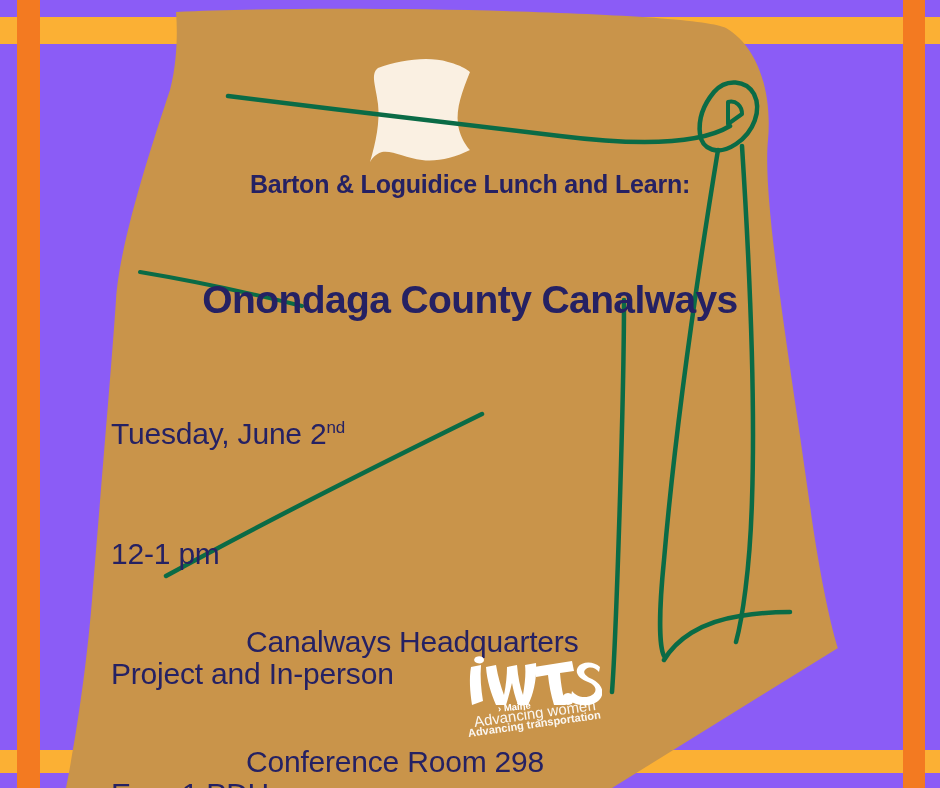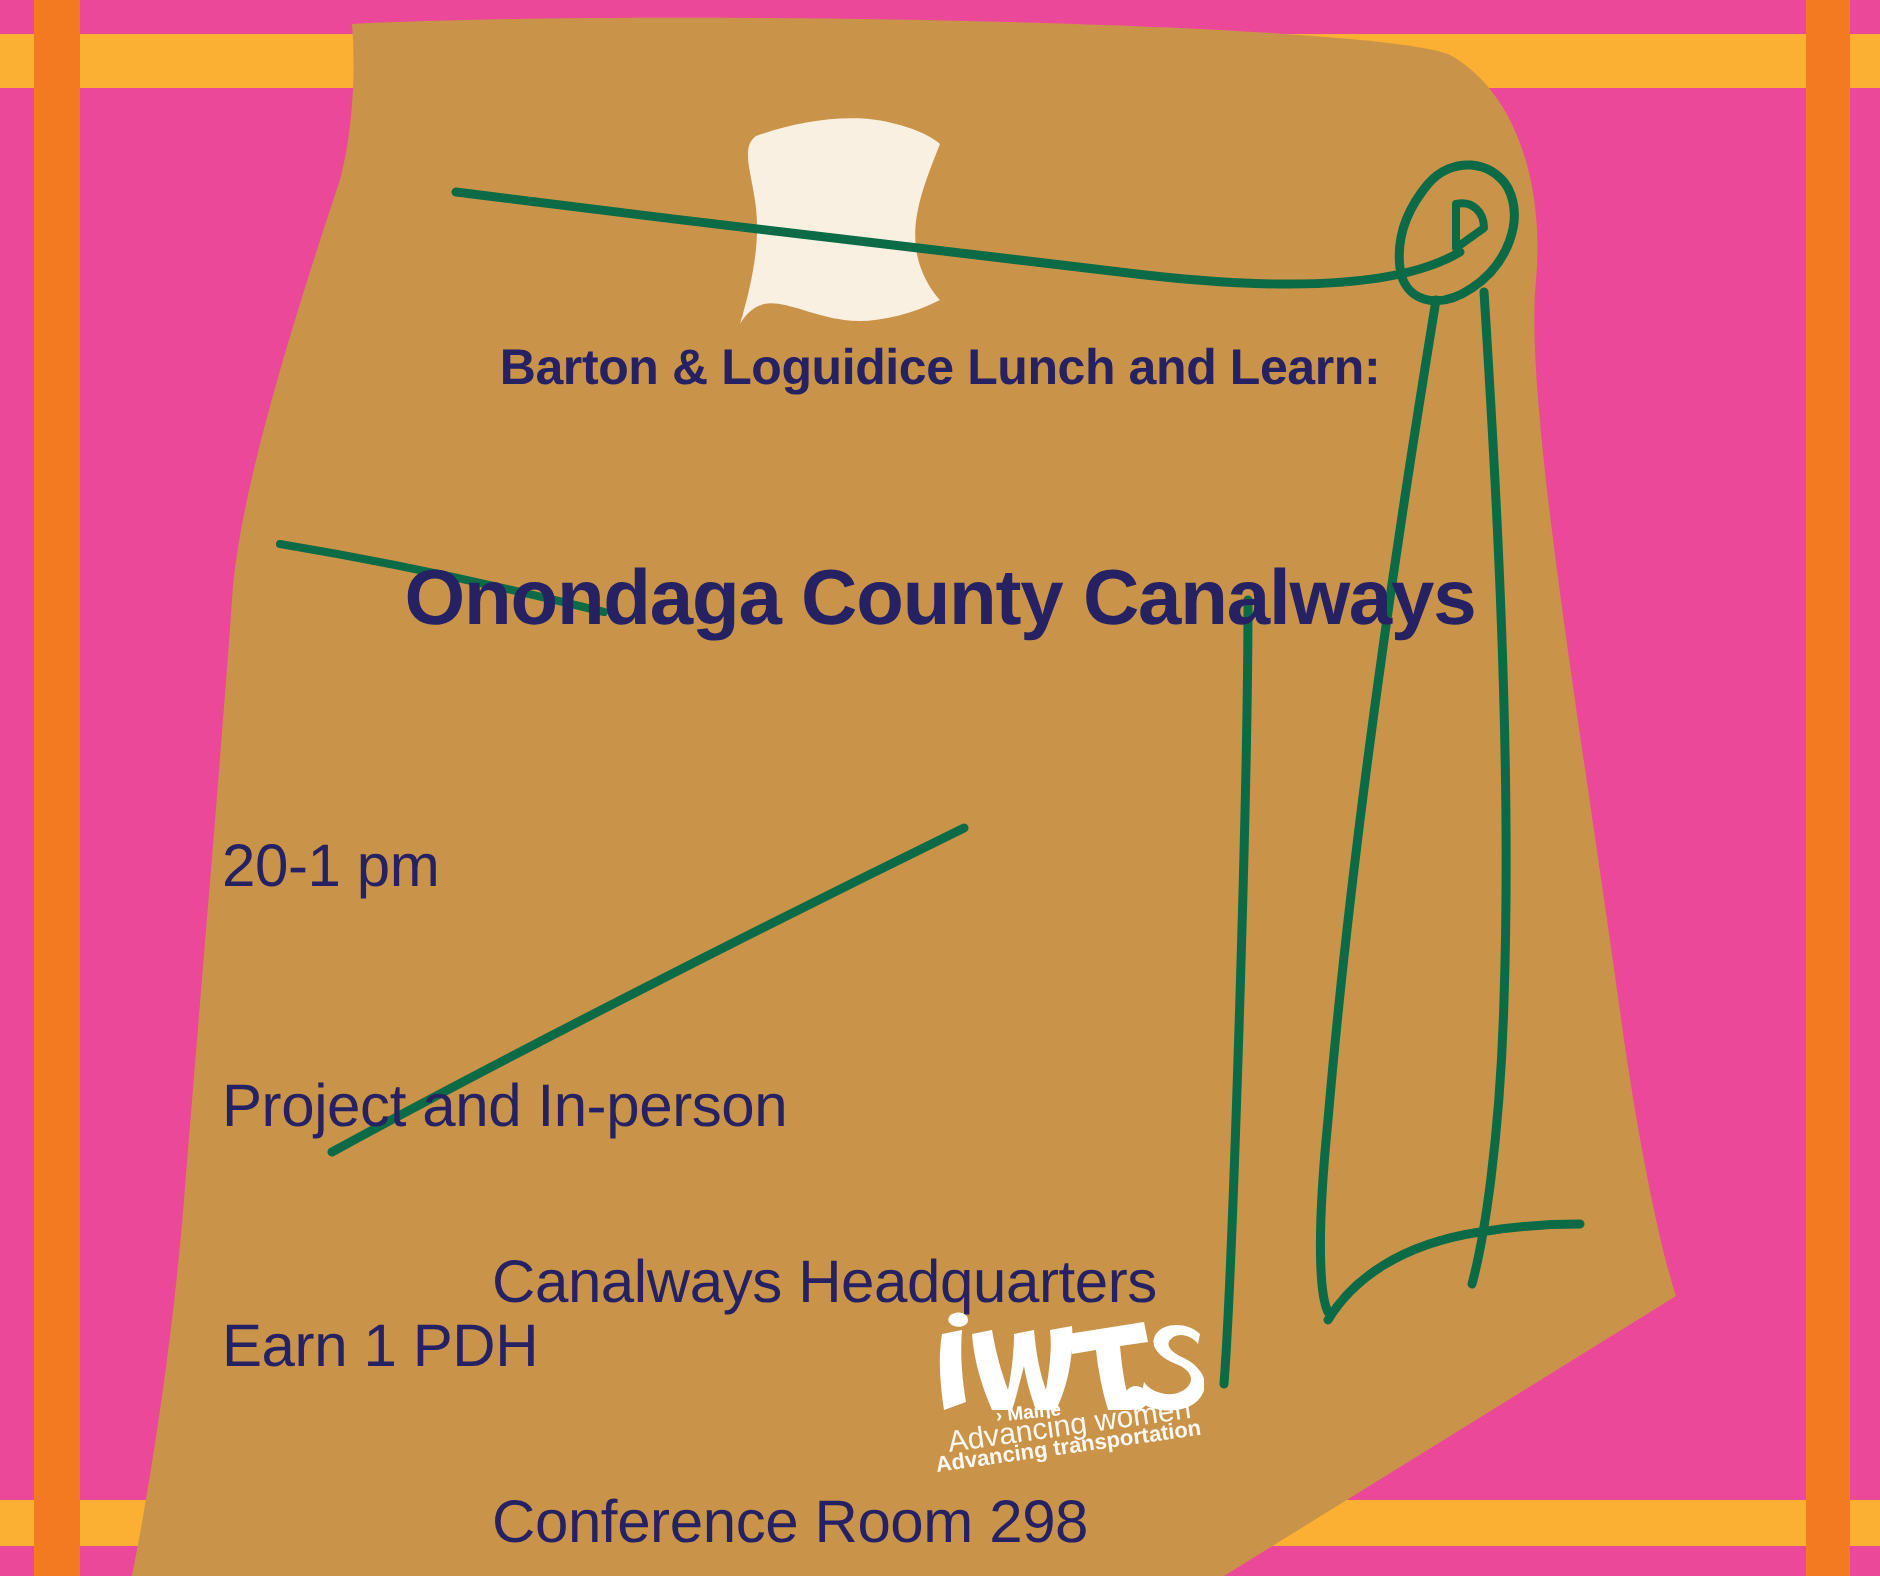--- a/index.html
+++ b/index.html
@@ -2,21 +2,21 @@
 <html><head>
 <meta charset="utf-8">
 <title>WTS Maine Lunch and Learn Flyer</title>
 <style>
   html,body{margin:0;padding:0;}
   body{
     width:940px;height:788px;overflow:hidden;
     font-family:"Liberation Sans","DejaVu Sans",sans-serif;
     background:#4fafc0;
   }
-  #flyer{position:relative;width:940px;height:788px;overflow:hidden;background:#ec4899;}
+  #flyer{position:relative;width:940px;height:788px;overflow:hidden;background:#8b5cf6;}
 
   
   .stripe{position:absolute;}
   .stripe-h-top{left:0;top:17px;width:940px;height:27px;background:#fbb034;}
   .stripe-h-bottom{left:0;top:750px;width:940px;height:23px;background:#fbb034;}
   .stripe-v-left{left:17px;top:0;width:23px;height:788px;background:#f37a21;}
   .stripe-v-right{left:903px;top:0;width:22px;height:788px;background:#f37a21;}
 
   
   #art{position:absolute;left:0;top:0;width:940px;height:788px;}
@@ -113,21 +113,22 @@
   <div class="stripe stripe-v-left"></div>
   <div class="stripe stripe-v-right"></div>
 
   <div class="txt" id="kicker">Barton &amp; Loguidice Lunch and Learn:</div>
 
   <div class="txt" id="title">
     <div>Onondaga County Canalways</div>
   </div>
 
   <div class="txt" id="details">
-    <div>20-1 pm</div>
+    <div><span>Tuesday, June 2</span><sup>nd</sup></div>
+    <div>12-1 pm</div>
     <div>Project and In-person</div>
     <div>Earn 1 PDH</div>
   </div>
 
   <div class="txt" id="location">
     <div>Canalways Headquarters</div>
     <div>Conference Room 298</div>
     
     
   </div>

